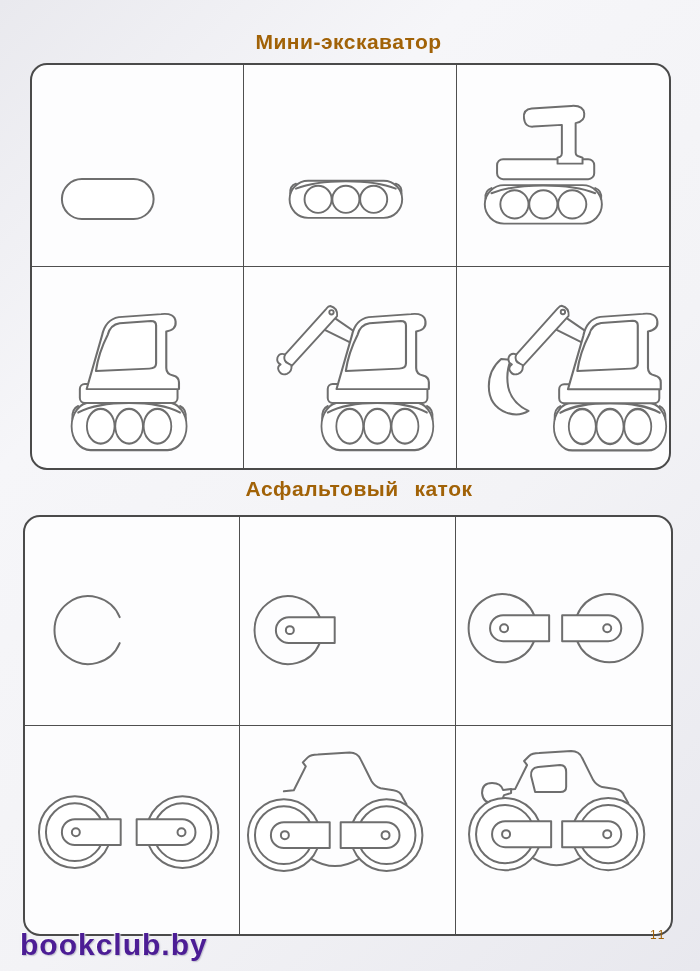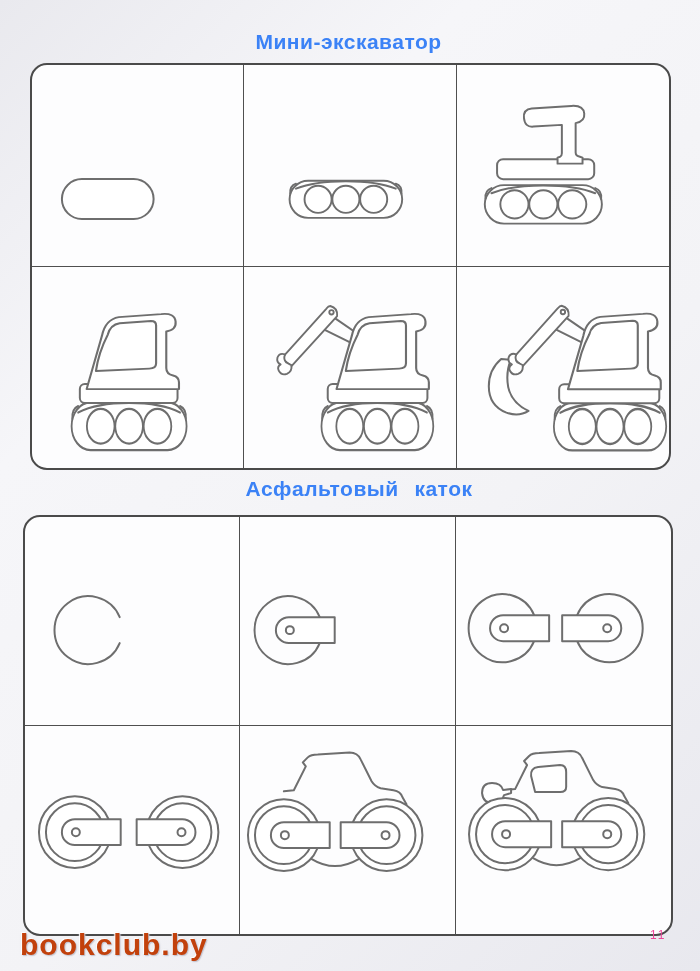--- a/index.html
+++ b/index.html
@@ -3,42 +3,42 @@
 <meta charset="utf-8">
 <style>
   html,body{margin:0;padding:0;}
   body{
     width:700px;height:971px;position:relative;overflow:hidden;
     background:linear-gradient(135deg,#e9e9ee 0%,#f6f6f9 28%,#f3f3f6 60%,#e8e8ee 100%);
     font-family:"Liberation Sans",sans-serif;
   }
   .section-title{
     position:absolute;margin:0;text-align:center;
-    font-size:21px;font-weight:bold;color:#3b82f6;letter-spacing:.5px;
+    font-size:21px;font-weight:bold;color:#a16207;letter-spacing:.5px;
   }
   #title-1{left:30px;top:30px;width:637px;}
   #title-2{left:36px;top:477px;width:646px;word-spacing:.45em;}
   .card{
     position:absolute;background:#fdfdfe;border:2px solid #4a4a4a;border-radius:17px;
     display:grid;grid-template-columns:1fr 1fr 1fr;grid-template-rows:1fr 1fr;overflow:hidden;
   }
   #card-1{left:30px;top:63px;width:637px;height:403px;}
   #card-2{left:23px;top:515px;width:646px;height:417px;}
   .cell{border-right:1.6px solid #4f4f4f;border-bottom:1.6px solid #4f4f4f;}
   .cell:nth-child(3n){border-right:none;}
   .cell:nth-child(n+4){border-bottom:none;}
   .cell svg{display:block;width:100%;height:100%;}
   .watermark{
     position:absolute;left:20px;top:928px;
-    font-size:30px;font-weight:bold;letter-spacing:1px;color:#c2410c;
+    font-size:30px;font-weight:bold;letter-spacing:1px;color:#4c1d95;
     text-shadow:1px 1px 1px #c3c3cf,-1px -1px 1px #ffffff,0 0 3px #d8d8e0;
   }
   .page-number{
     position:absolute;left:650px;top:928px;width:40px;
-    font-size:12px;color:#ec4899;letter-spacing:2px;
+    font-size:12px;color:#a16207;letter-spacing:2px;
   }
 </style>
 </head>
 <body>
 
 <svg width="0" height="0" style="position:absolute" aria-hidden="true">
   <defs>
     <g id="exc-track">
       <rect x="1" y="8" width="158" height="52" rx="26" fill="#fff"></rect>
       <path d="M10,19 C44,5 116,5 150,19" fill="none"></path>

